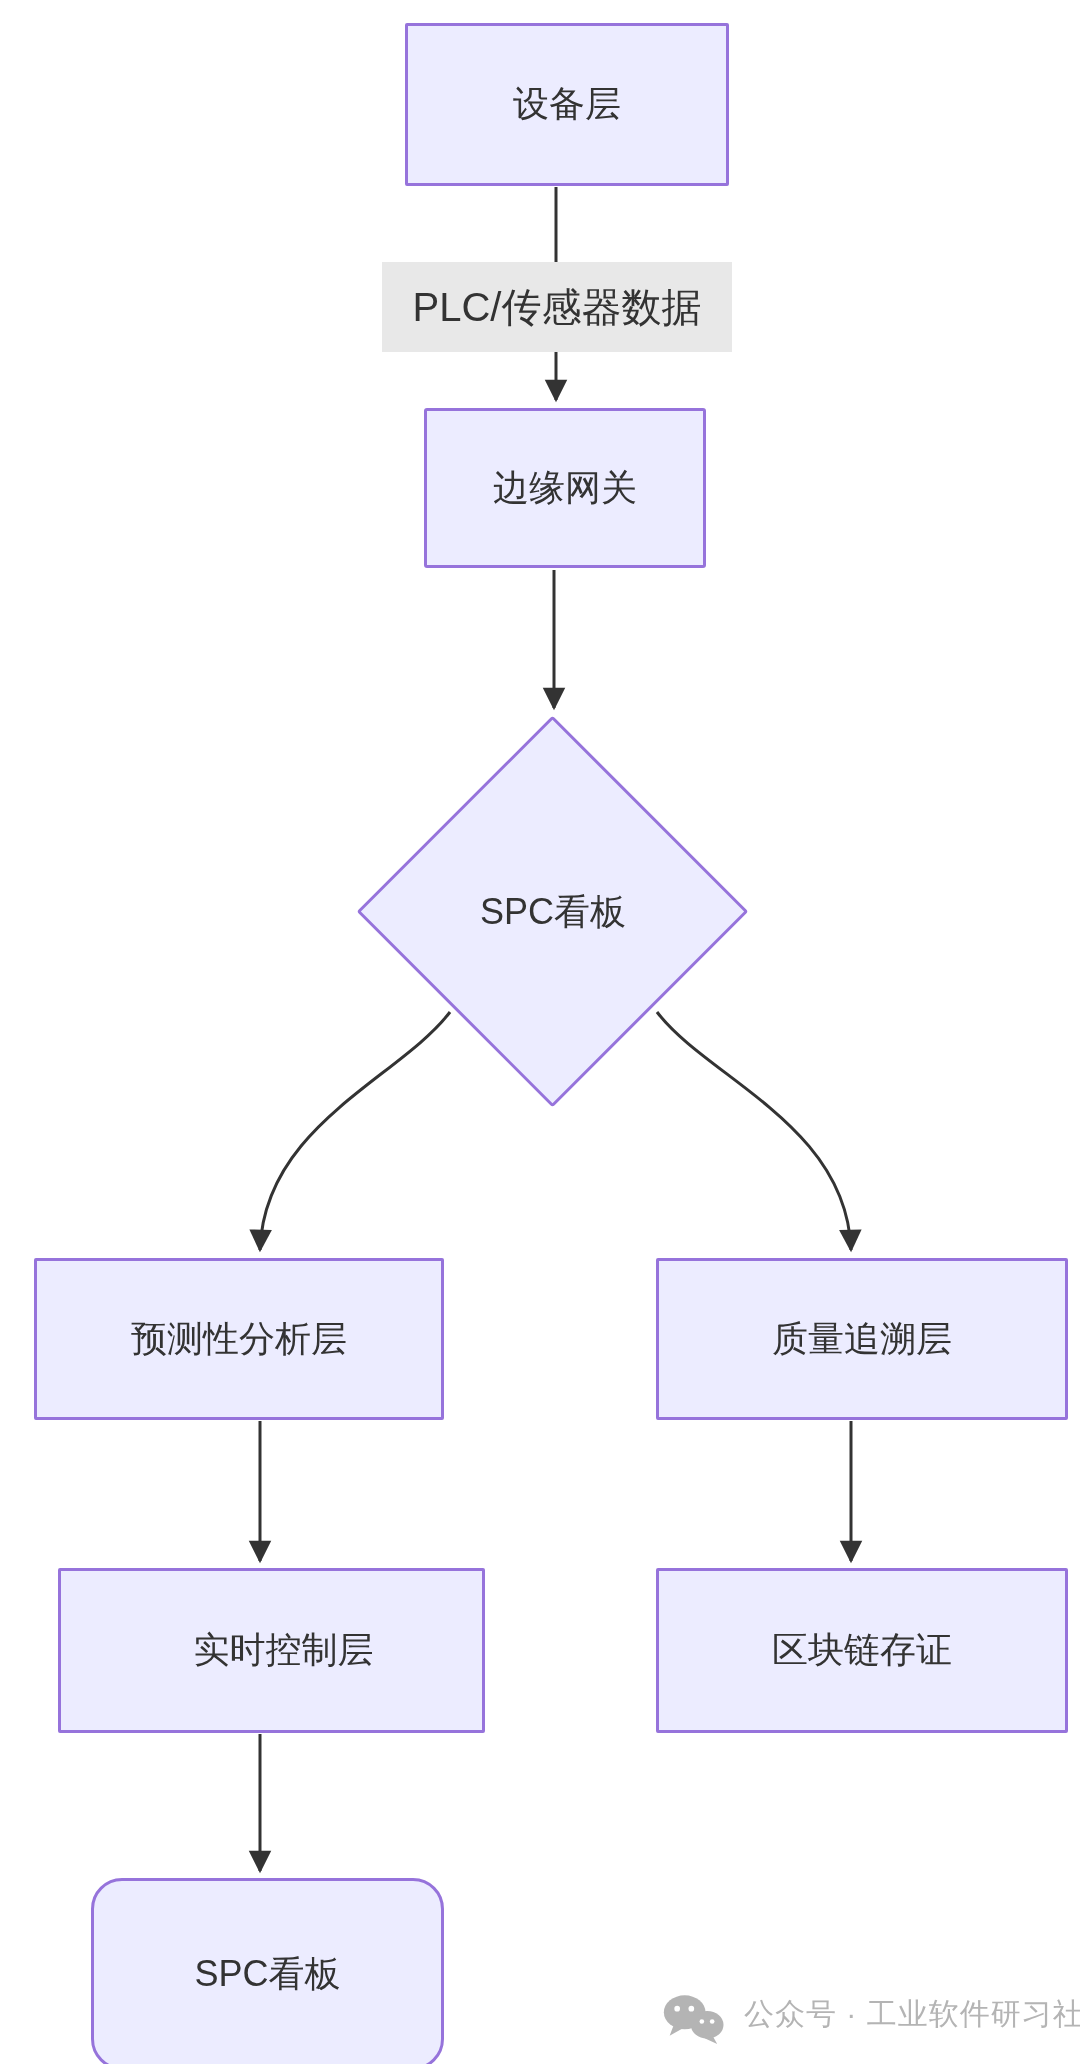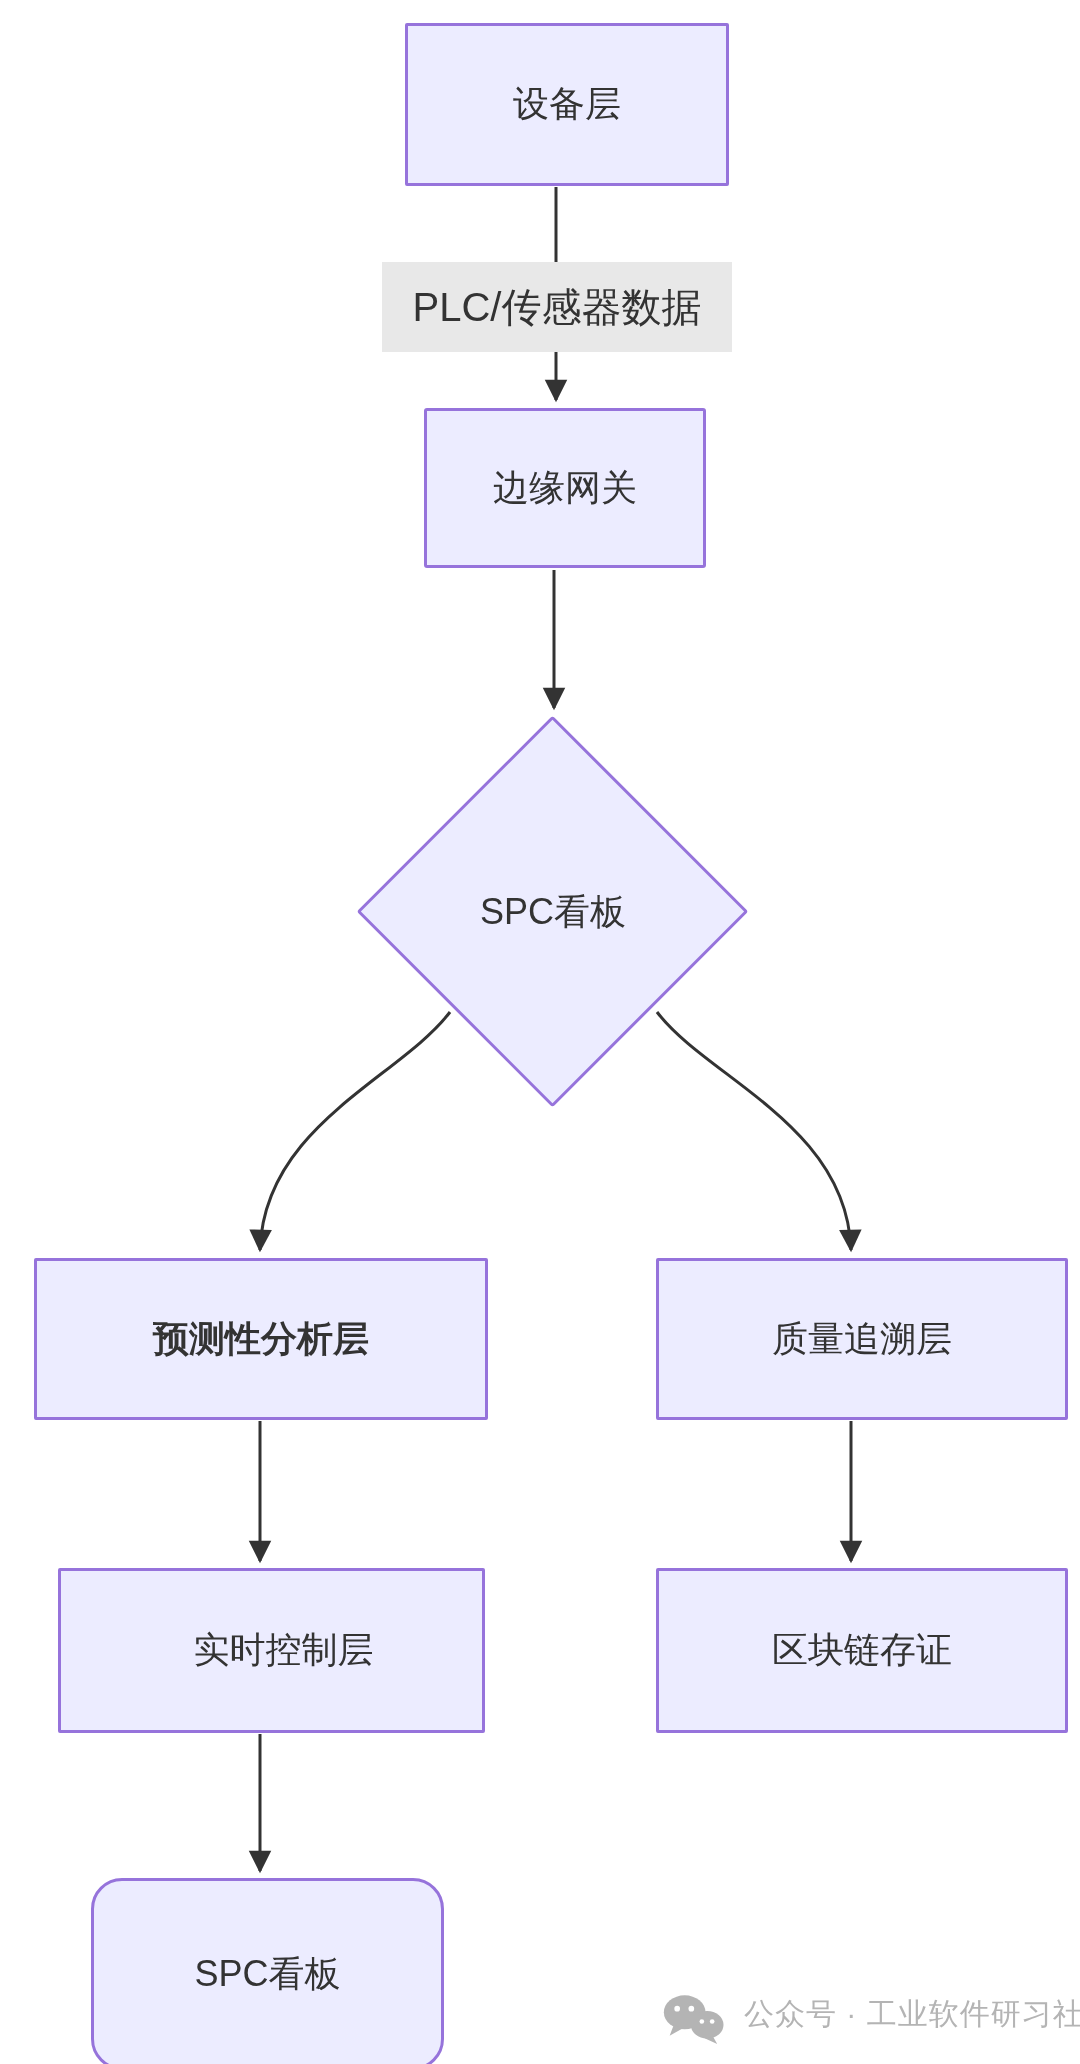--- a/index.html
+++ b/index.html
@@ -58,21 +58,21 @@
 
   <div class="edge-label">PLC/传感器数据</div>
 
   <div class="node node--rounded" style="left:413px;top:408px;width:282px;height:160px;">
     <span>边缘网关</span>
   </div>
 
   <div class="diamond"></div>
   <div class="diamond-label">SPC看板</div>
 
-  <div class="node" style="left:23px;top:1258px;width:454px;height:162px;font-weight:bold;">
+  <div class="node" style="left:23px;top:1258px;width:410px;height:162px;">
     <span>预测性分析层</span>
   </div>
 
   <div class="node" style="left:645px;top:1258px;width:412px;height:162px;">
     <span>质量追溯层</span>
   </div>
 
   <div class="node" style="left:47px;top:1568px;width:427px;height:165px;padding-left:24px;">
     <span>实时控制层</span>
   </div>

